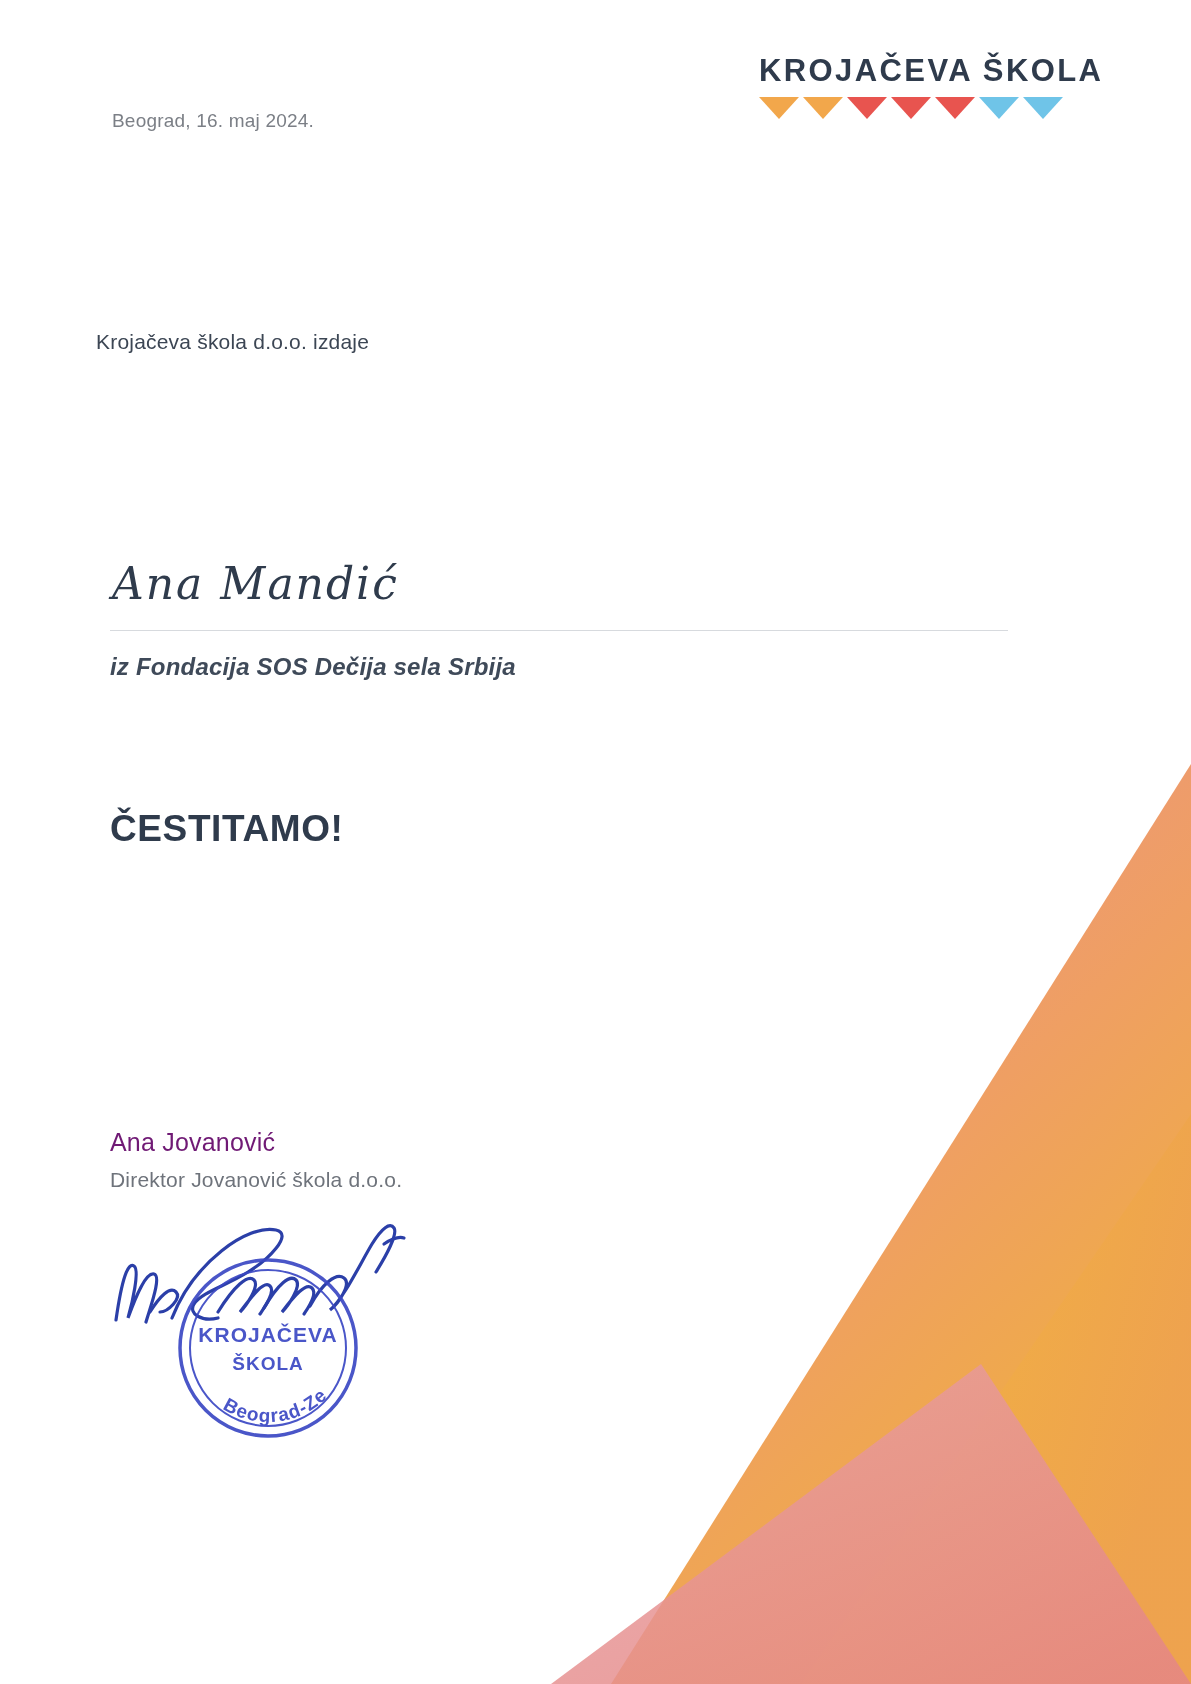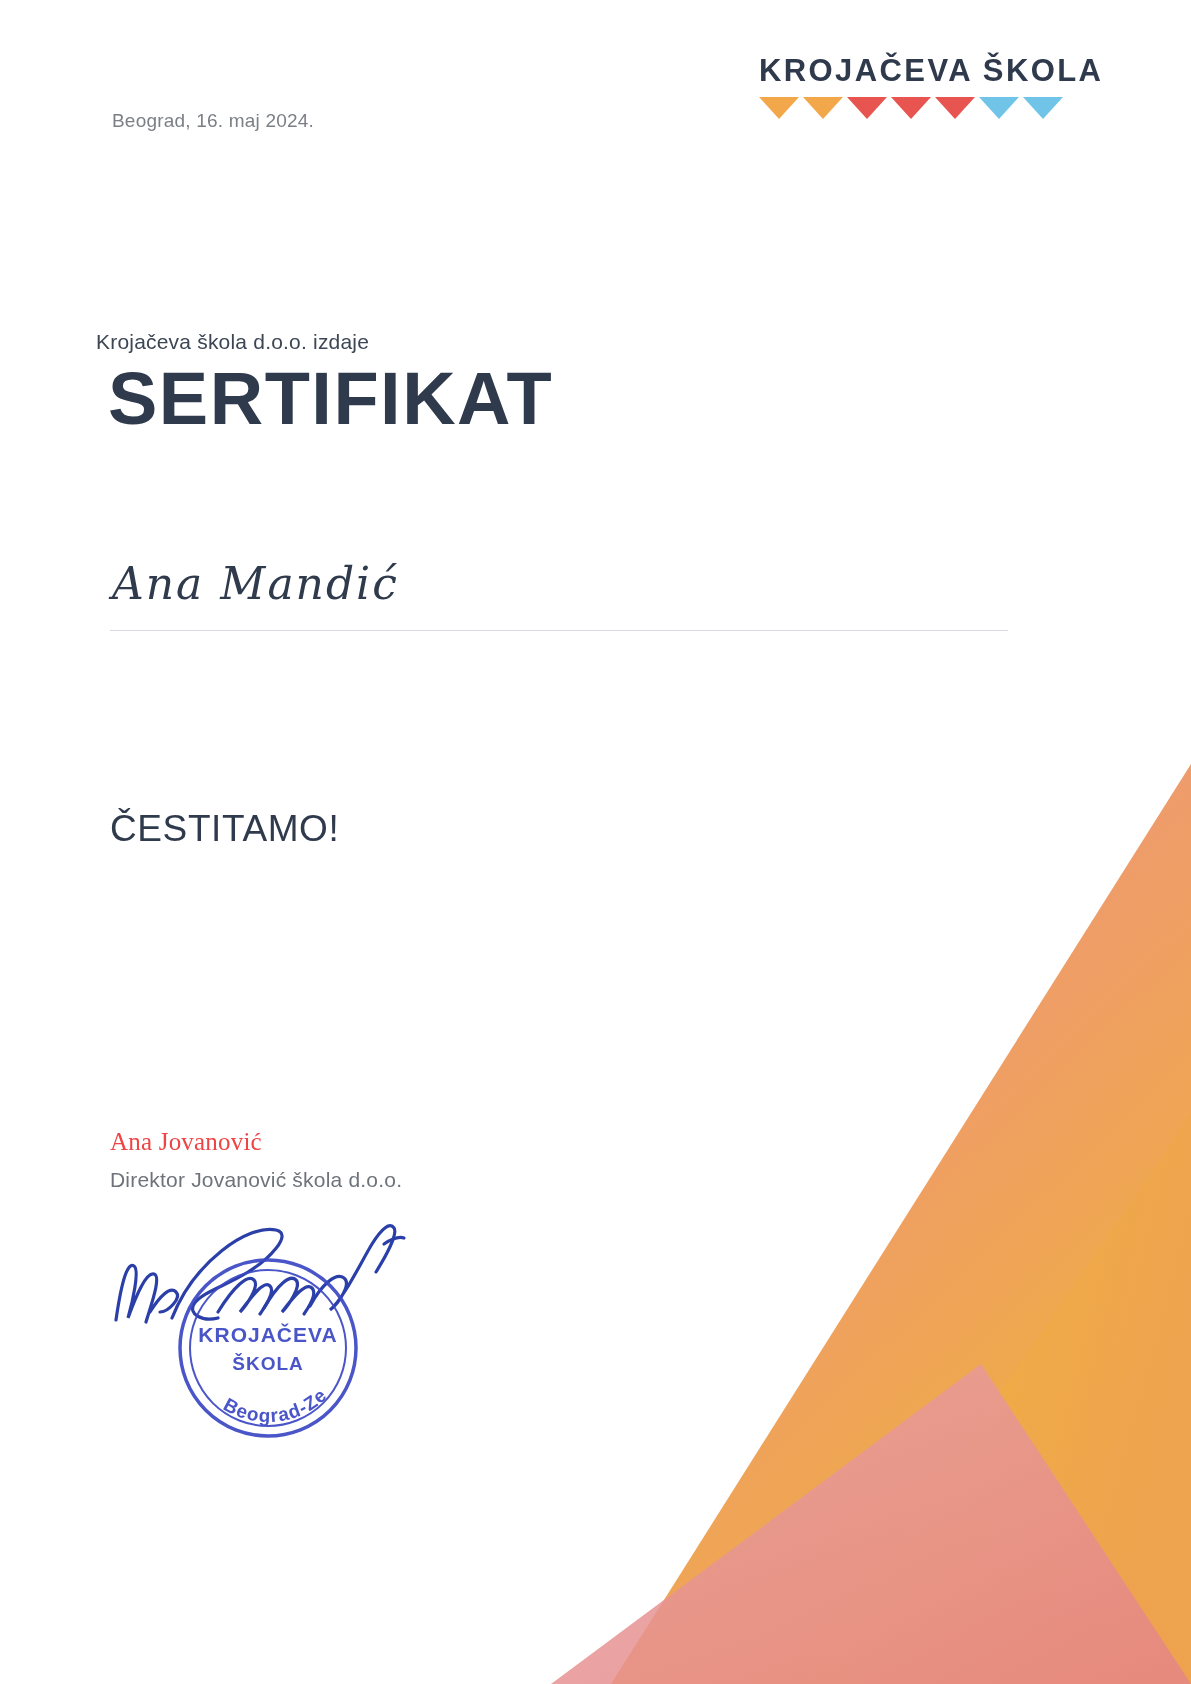--- a/index.html
+++ b/index.html
@@ -109,21 +109,21 @@
     color: #3f4a59;
     letter-spacing: 0.2px;
   }
 
   
   .congrats {
     position: absolute;
     left: 110px;
     top: 808px;
     font-size: 37px;
-    font-weight: 400;
+    font-weight: 700;
     color: #2f3b4c;
     letter-spacing: 0.6px;
   }
   .body-text {
     position: absolute;
     left: 110px;
     top: 878px;
     width: 880px;
     font-size: 25px;
     line-height: 1.55;
@@ -137,23 +137,22 @@
     color: #3b434e;
     font-weight: 700;
   }
 
   
   .signer-name {
     position: absolute;
     left: 110px;
     top: 1128px;
     font-size: 25px;
-    color: #ef4444;
-    letter-spacing: 0.2px;
-    font-family: Liberation Serif, serif;
+    color: #701a75;
+    letter-spacing: 0.2px;
   }
   .signer-role {
     position: absolute;
     left: 110px;
     top: 1168px;
     font-size: 21px;
     color: #6e737b;
     letter-spacing: 0.2px;
   }
   .signature-area {
@@ -213,24 +212,24 @@
       <polygon points="44,0 84,0 64,22" fill="#f2a74b"></polygon>
       <polygon points="88,0 128,0 108,22" fill="#e8544f"></polygon>
       <polygon points="132,0 172,0 152,22" fill="#e8544f"></polygon>
       <polygon points="176,0 216,0 196,22" fill="#e8544f"></polygon>
       <polygon points="220,0 260,0 240,22" fill="#6fc4e8"></polygon>
       <polygon points="264,0 304,0 284,22" fill="#6fc4e8"></polygon>
     </svg>
   </div>
 
   <div class="issuer">Krojačeva škola d.o.o. izdaje</div>
-  <div class="cert-title">SERTIFIKAT</div>
 
   <div class="recipient">Ana Mandić</div>
   <div class="recipient-rule"></div>
+  <div class="recipient-org">iz Fondacija SOS Dečija sela Srbija</div>
 
   <div class="congrats">ČESTITAMO!</div>
 
   <div class="signer-name">Ana Jovanović</div>
   <div class="signer-role">Direktor Jovanović škola d.o.o.</div>
 
   <svg class="signature-area" viewBox="0 0 340 240">
 
     <g fill="none" stroke="#2b3fa8" stroke-width="3.2" stroke-linecap="round">
       <path d="M18 120 C 24 78, 30 62, 36 66 C 42 70, 34 104, 30 118 C 38 96, 48 72, 56 74 C 64 76, 52 108, 48 122"></path>

